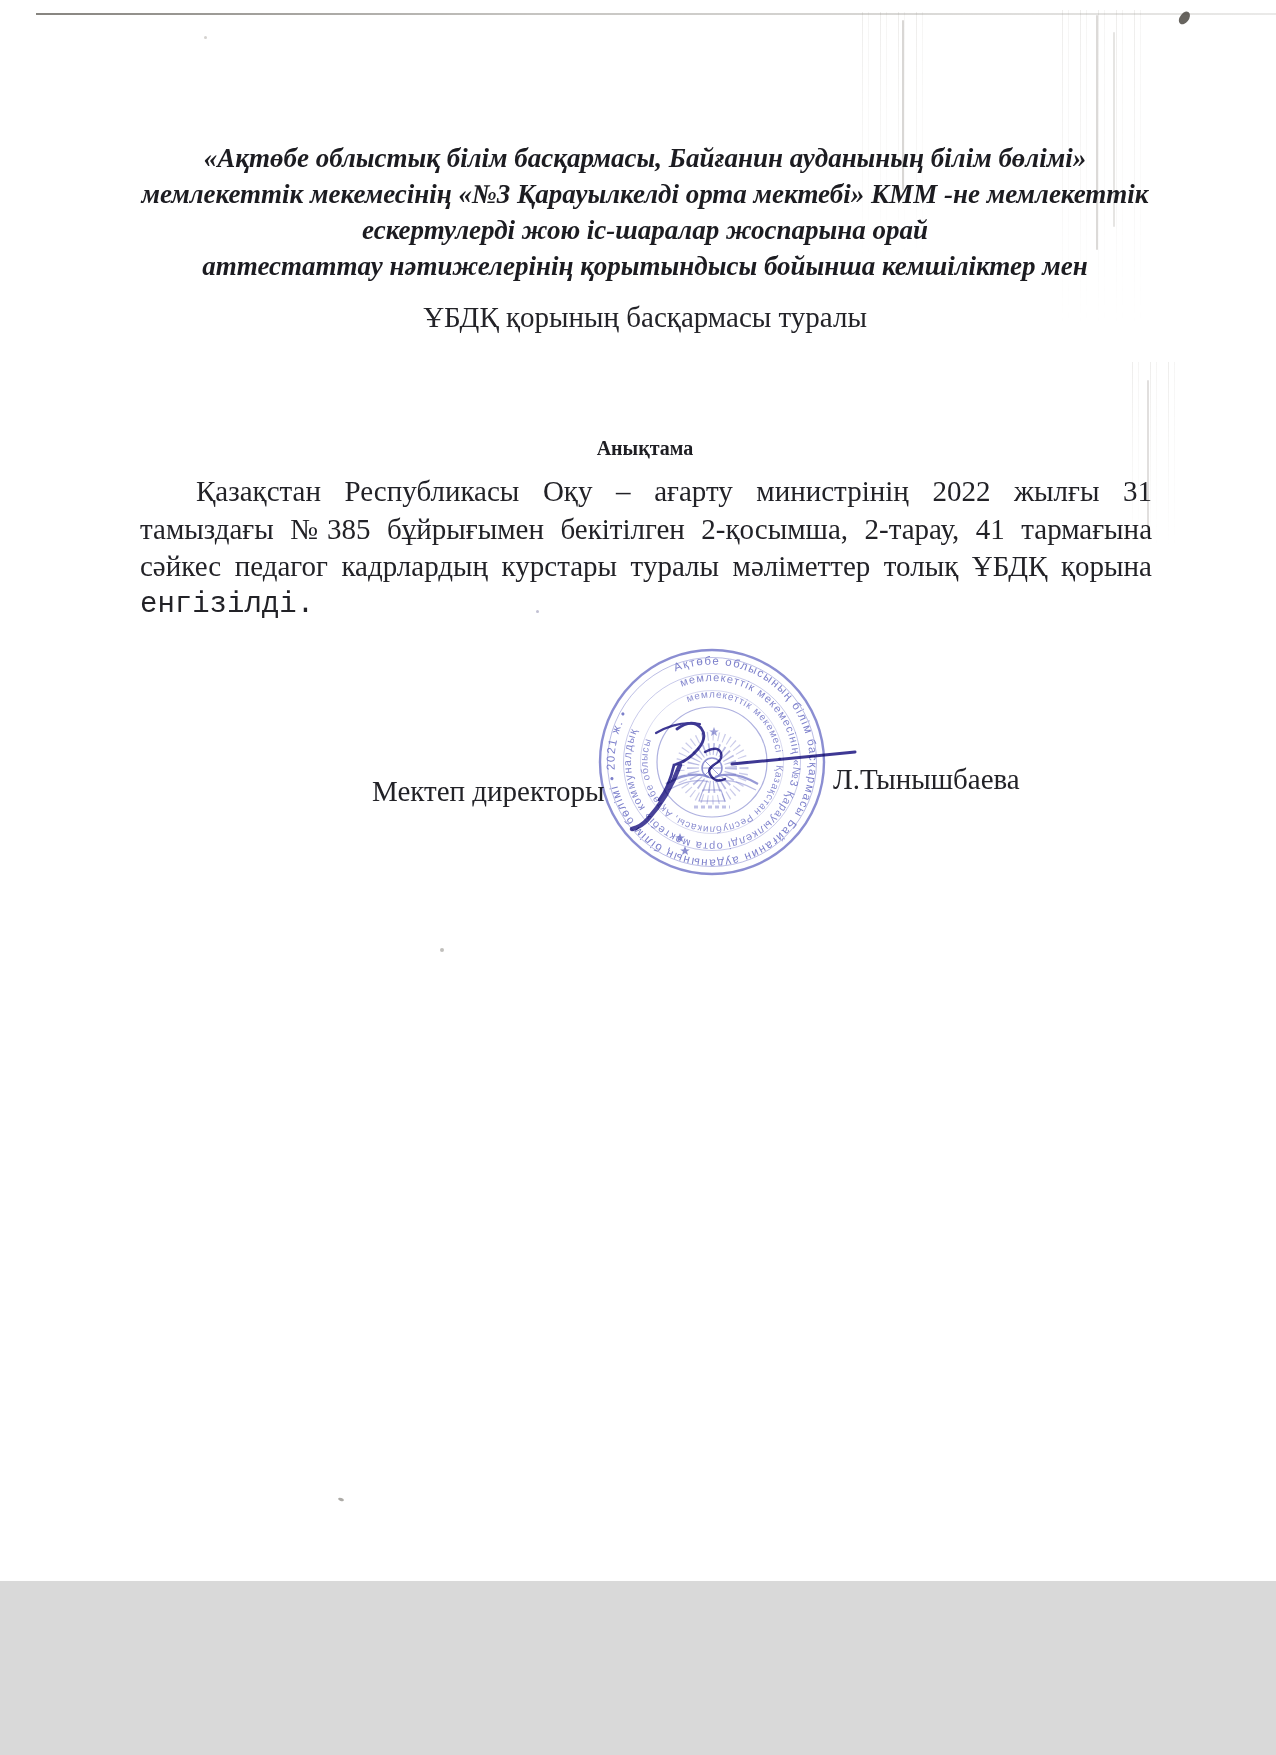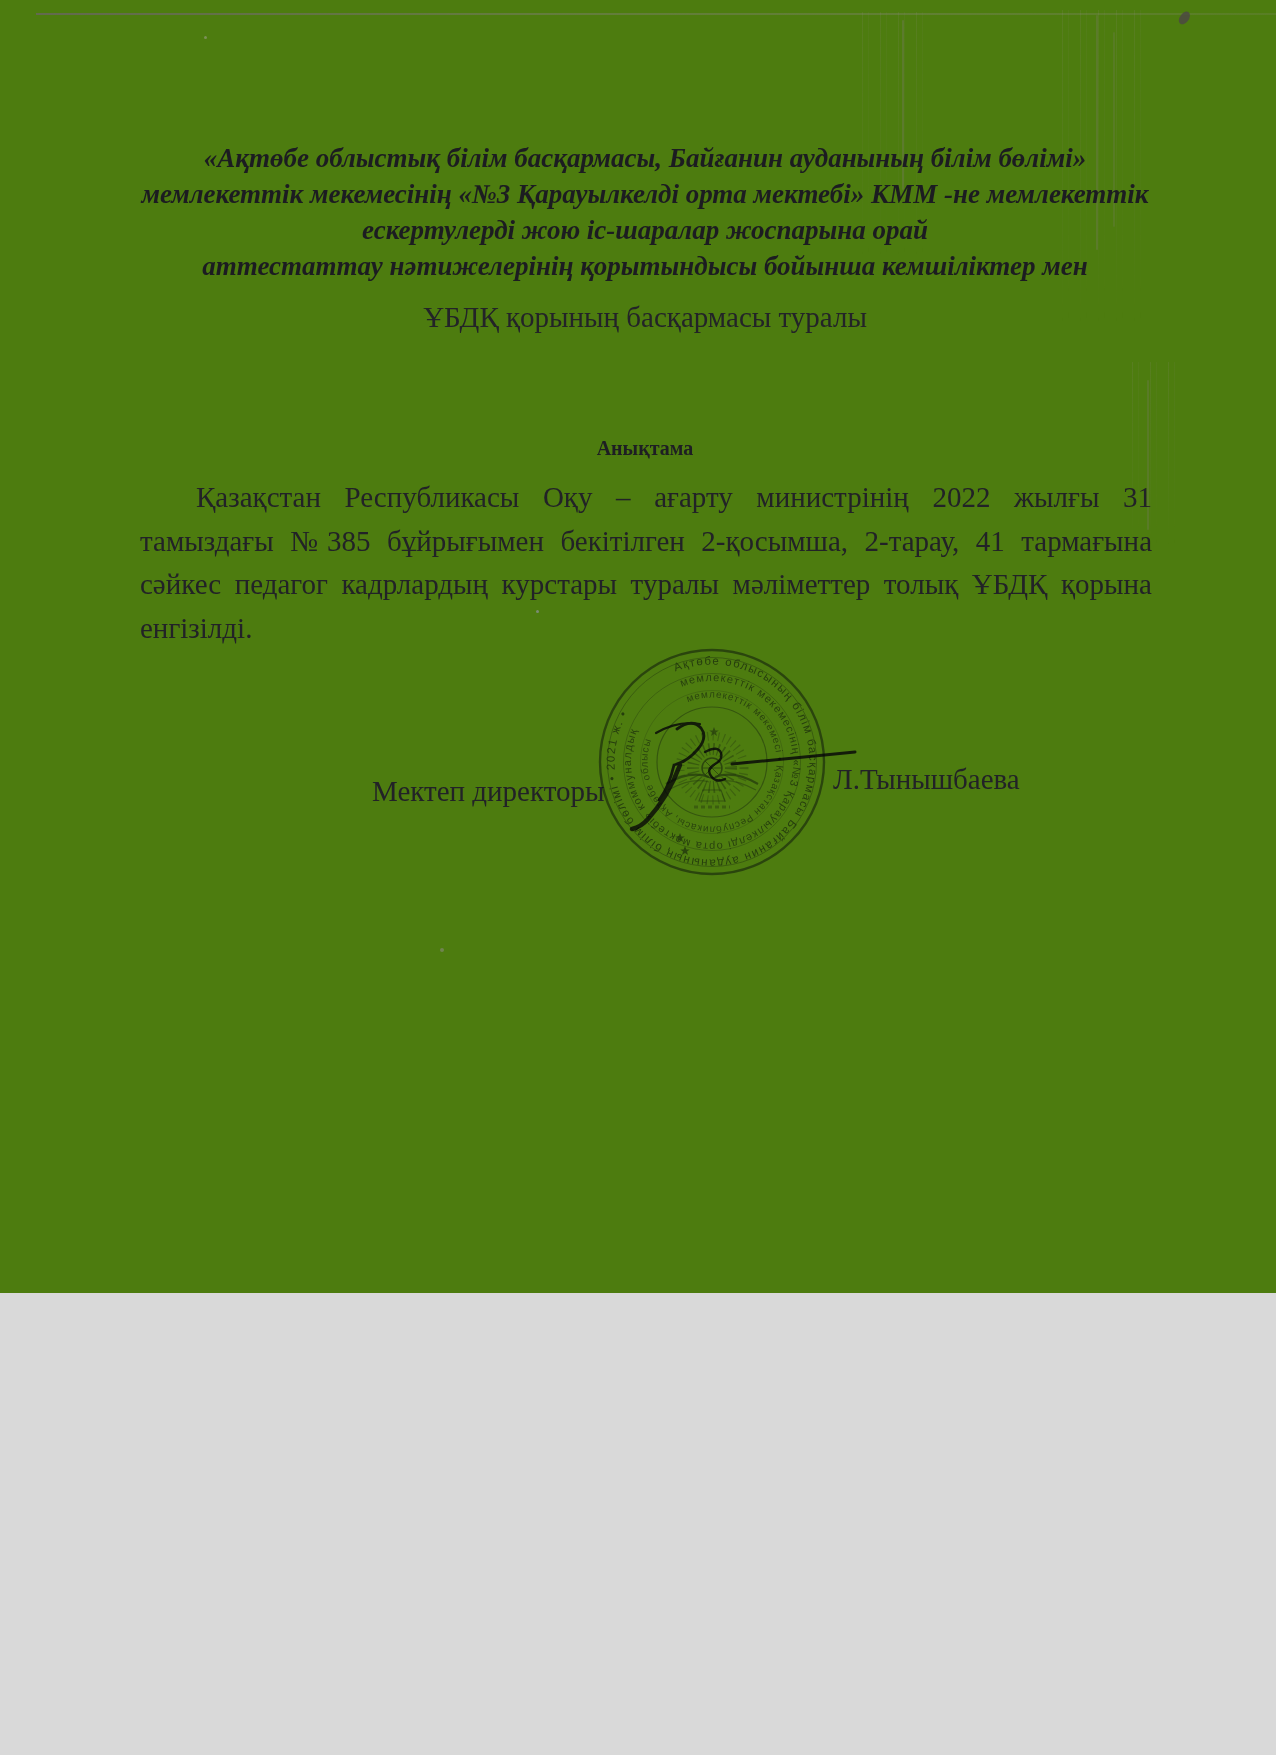--- a/index.html
+++ b/index.html
@@ -1,18 +1,18 @@
 <!DOCTYPE html>
 <html><head>
 <meta charset="utf-8">
 <style>
   html,body{margin:0;padding:0;background:#d9d9d9;}
   .page{
-    position:relative;width:1276px;height:1293px;margin:0 auto;
-    background:#4d7c0f;overflow:hidden;
+    position:relative;width:1276px;height:1581px;margin:0 auto;
+    background:#ffffff;overflow:hidden;
     font-family:"Liberation Serif","DejaVu Serif",serif;
     color:#222227;
   }
   
   .top-line{position:absolute;left:36px;top:13px;width:1240px;height:2px;
     background:linear-gradient(90deg,rgba(104,101,95,.80),rgba(128,125,118,.45) 40%,rgba(140,137,130,.30) 75%,rgba(140,137,130,.18));}
   .streak-region{position:absolute;
     background:repeating-linear-gradient(90deg,transparent 0 4px,rgba(146,140,131,.16) 4px 5px,transparent 5px 10px,rgba(146,140,131,.09) 10px 11px,transparent 11px 18px);
     -webkit-mask-image:linear-gradient(180deg,rgba(0,0,0,.95),rgba(0,0,0,.35) 65%,transparent);
             mask-image:linear-gradient(180deg,rgba(0,0,0,.95),rgba(0,0,0,.35) 65%,transparent);}
@@ -23,23 +23,23 @@
   
   .doc-header{position:absolute;left:140px;top:140px;width:1010px;
     text-align:center;font-weight:bold;font-style:italic;
     font-size:27px;line-height:36px;color:#1c1c21;}
   .subject-line{position:absolute;left:140px;top:301px;width:1010px;
     text-align:center;font-size:29px;color:#232328;}
   .doc-title{position:absolute;left:140px;top:437px;width:1010px;
     text-align:center;font-weight:bold;font-size:20px;color:#1e1e23;}
   .body-par{position:absolute;left:140px;top:473px;width:1012px;
     font-size:29px;line-height:37.5px;}
-  .body-line{text-align:justify;text-align-last:justify;margin-top:6px;}
+  .body-line{text-align:justify;text-align-last:justify;}
   .body-line.first{padding-left:56px;}
-  .body-line.last{text-align:center;text-align-last:left;}
+  .body-line.last{text-align:center;text-align-last:left;font-family:Liberation Mono, monospace;}
   .sig-role{position:absolute;left:372px;top:775px;font-size:29px;}
   .sig-name{position:absolute;left:833px;top:763px;font-size:29px;}
   
   .stamp{position:absolute;left:592px;top:642px;width:240px;height:240px;
     mix-blend-mode:multiply;filter:blur(.35px);opacity:.92;}
   .stamp text{font-family:"Liberation Sans","DejaVu Sans",sans-serif;}
   .ink{position:absolute;left:556px;top:636px;width:320px;height:230px;
     mix-blend-mode:multiply;filter:blur(.25px);}
 </style>
 </head>

